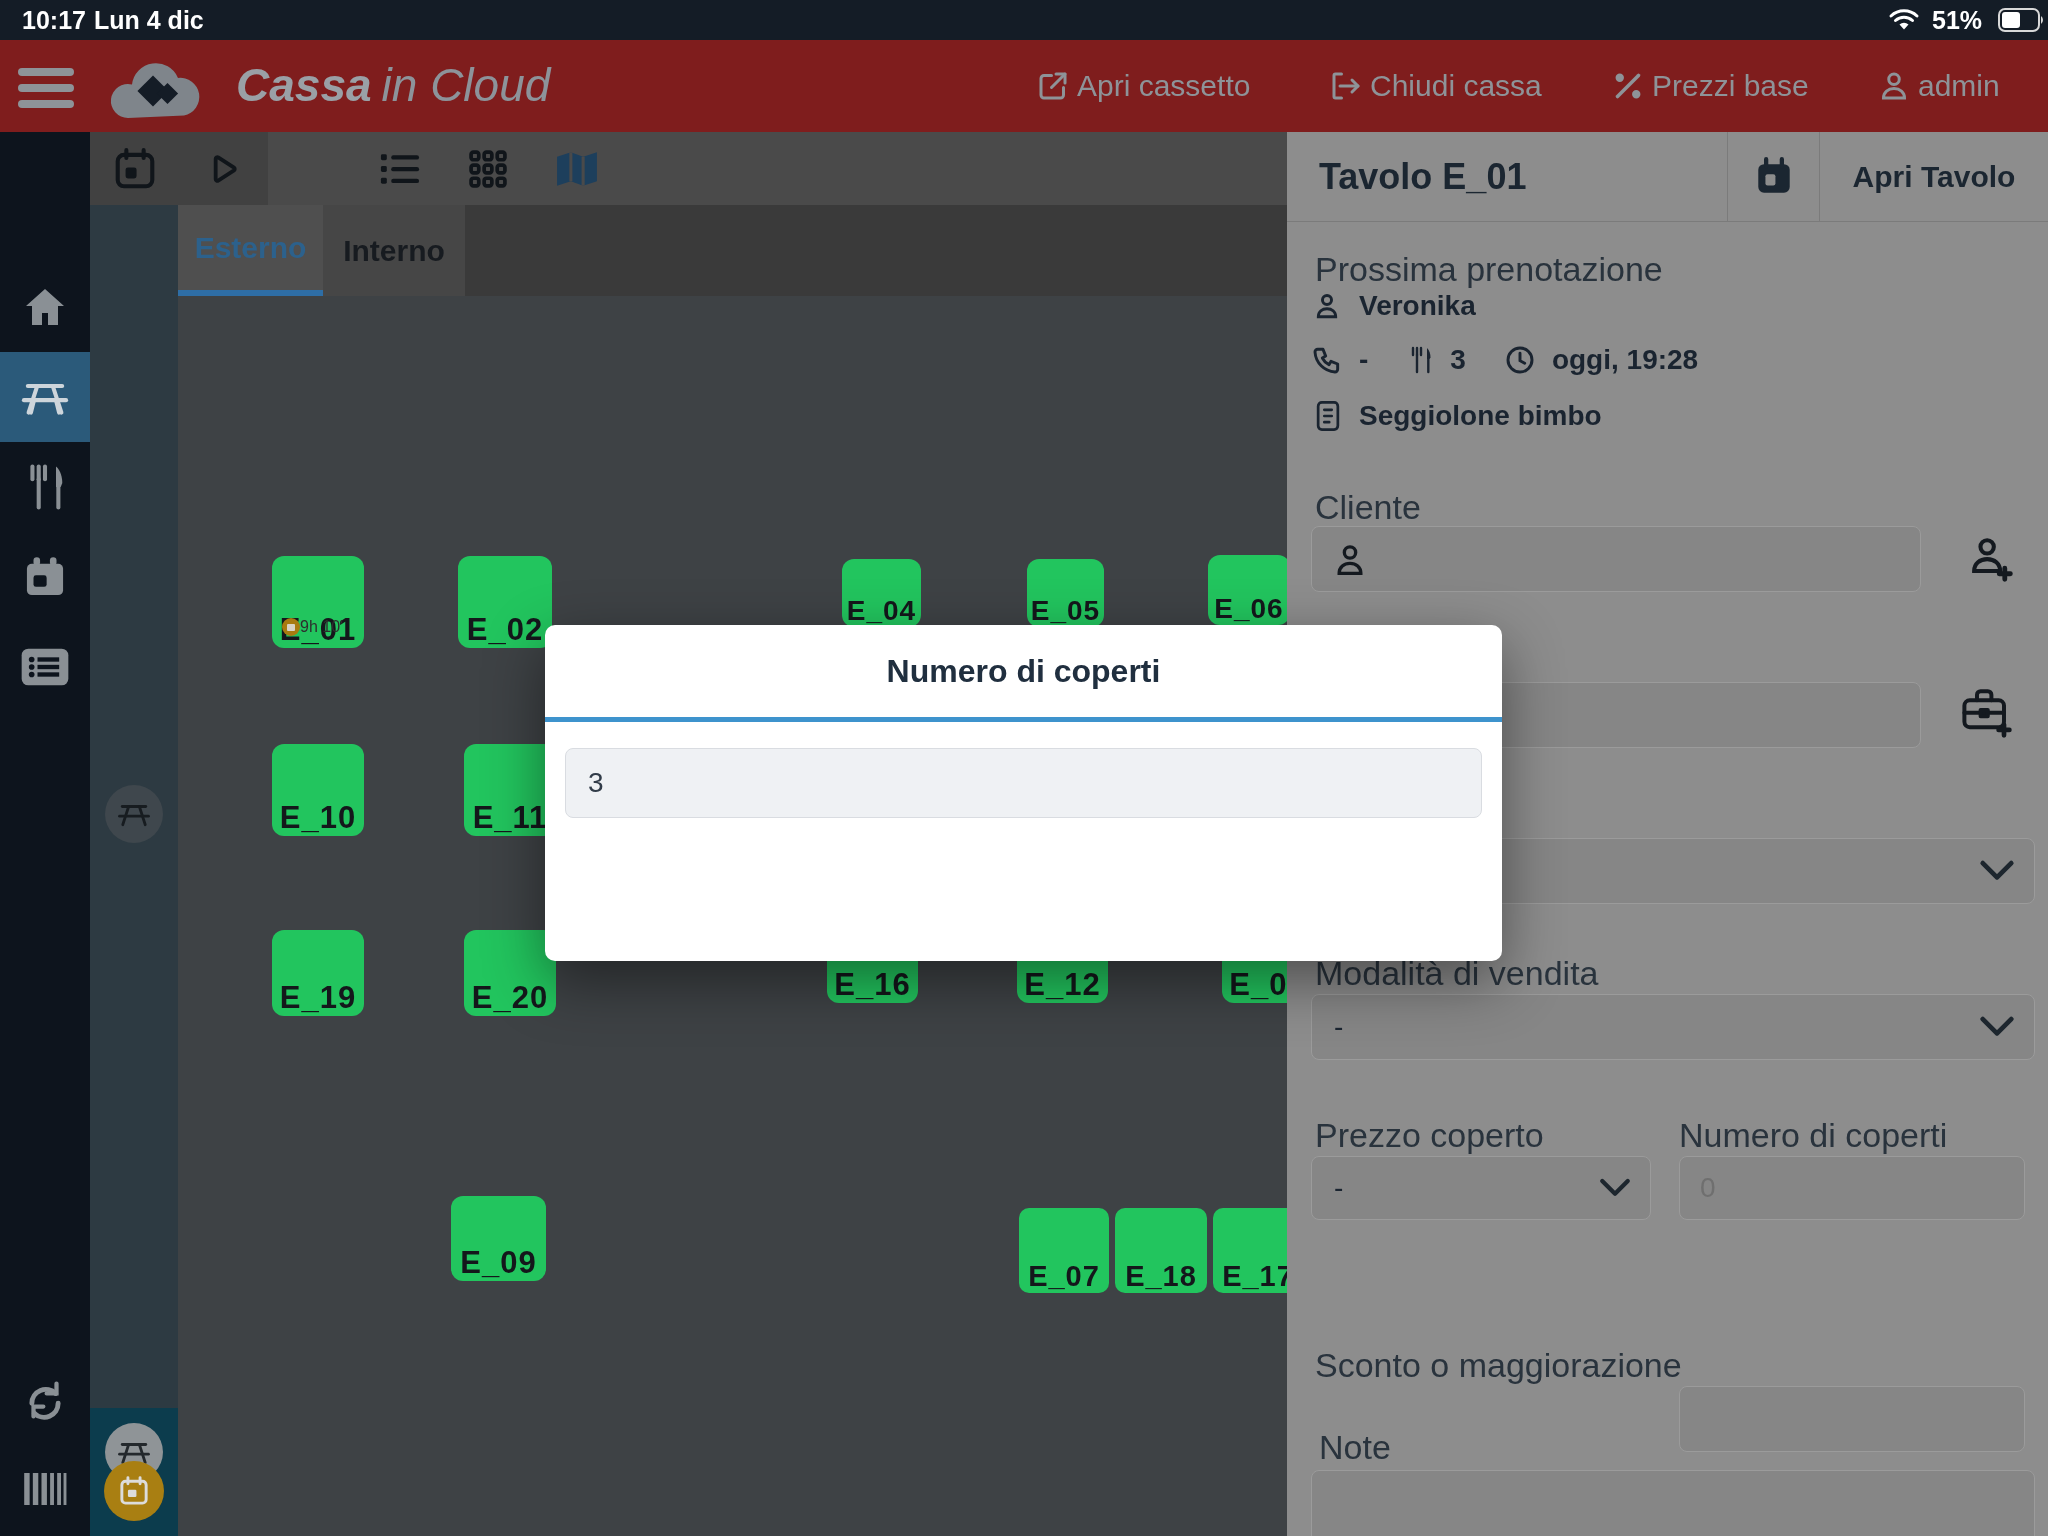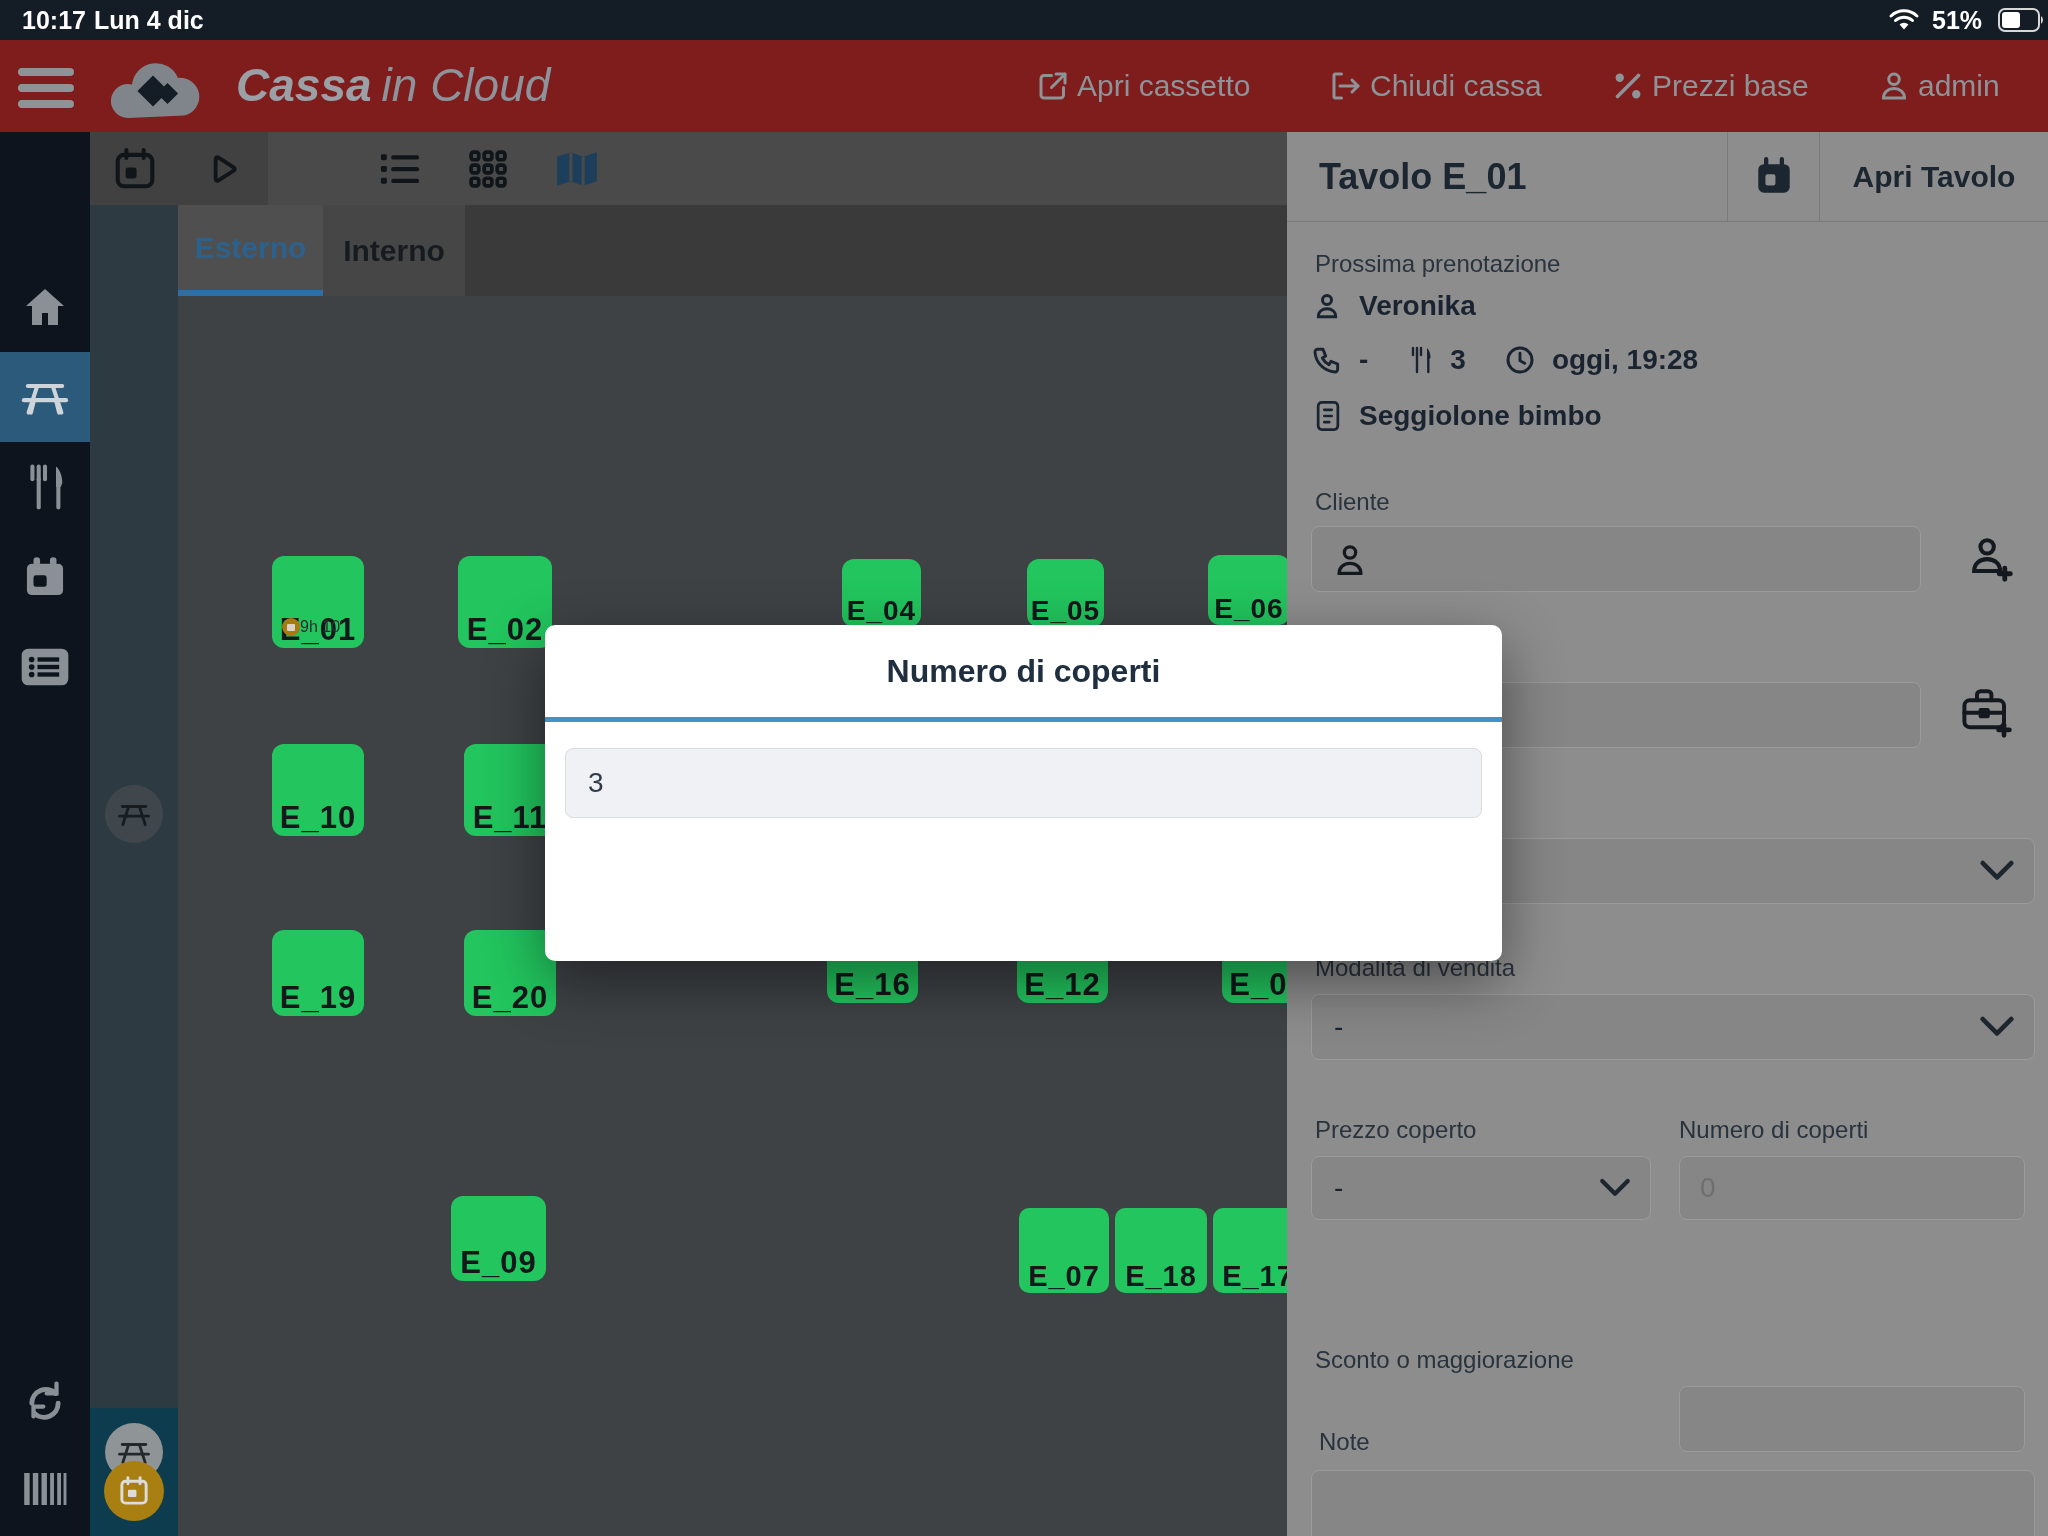--- a/index.html
+++ b/index.html
@@ -48,21 +48,21 @@
   .badge-dot i{display:block;width:8px;height:7px;background:#d8d3c6;border-radius:1px;}
   .badge-text{font-size:16px;color:#2e2e2e;font-weight:400;}
 
   
   #panel{left:1287px;top:132px;width:761px;height:1404px;background:#8d8d8d;overflow:hidden;color:#1a2430;}
   #panel-header{left:0;top:0;width:761px;height:90px;border-bottom:1px solid #7b7b7b;display:flex;align-items:stretch;}
   .ph-title{flex:1;display:flex;align-items:center;padding-left:32px;font-size:36px;font-weight:700;color:#1b2631;}
   .ph-div{width:1px;background:#7b7b7b;}
   .ph-cal{width:91px;display:flex;align-items:center;justify-content:center;}
   .ph-open{width:228px;display:flex;align-items:center;justify-content:center;font-size:30px;font-weight:700;color:#1b2631;}
-  .p-label{font-size:24px;color:#29333d;}
+  .p-label{font-size:34px;color:#29333d;}
   .p-row{display:flex;align-items:center;gap:16px;color:#1a2430;}
   .p-row b{font-size:28px;}
   .field{background:#868686;border:1px solid #9b9b9b;border-radius:8px;}
   .chev{position:absolute;right:18px;top:50%;transform:translateY(-50%);}
   .dash-val{position:absolute;left:22px;top:50%;transform:translateY(-50%);font-size:28px;color:#1a2430;}
   .ph-input{width:100%;height:100%;background:transparent;border:none;outline:none;font-size:28px;color:#1a2430;padding:0 20px;}
   .ph-input::placeholder{color:#6f6f6f;}
 
   
   #modal{left:545px;top:625px;width:957px;height:336px;background:#ffffff;border-radius:10px;box-shadow:0 20px 60px rgba(0,0,0,.45);z-index:50;}

